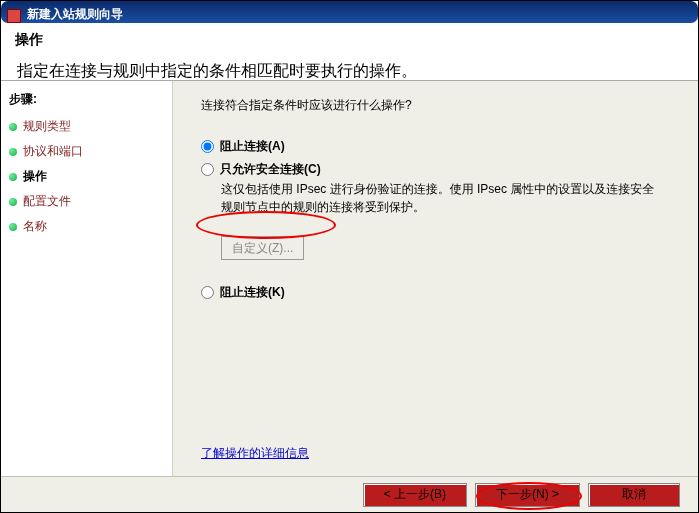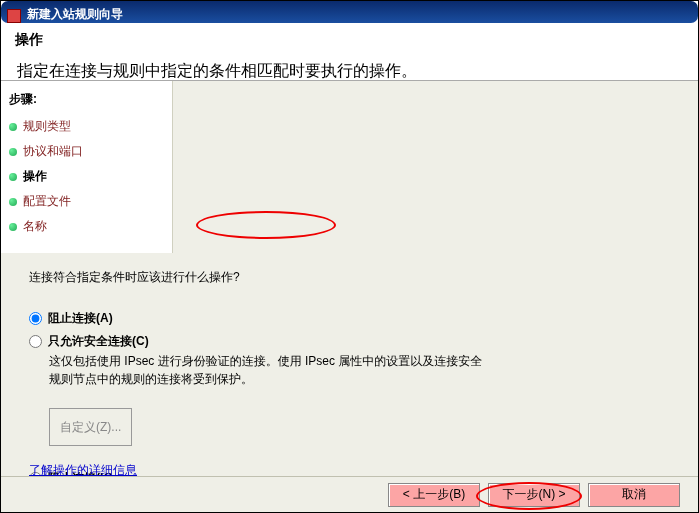--- a/index.html
+++ b/index.html
@@ -40,21 +40,20 @@
   }
   .header p {
     font-size: 16px;
     margin-left: 2px;
     margin-top: 12px;
   }
   .body {
     display: flex;
     height: 395px;
     background: #efefe7;
-    flex-direction: column;
   }
   .sidebar {
     width: 172px;
     background: #fff;
     padding: 10px 8px;
     border-right: 1px solid #d0d0c0;
   }
   .sidebar h2 {
     font-size: 12px;
     font-weight: bold;
@@ -90,54 +89,54 @@
   .radio-row label { font-weight: bold; }
   .desc {
     font-size: 12px;
     margin: 2px 0 14px 20px;
     line-height: 1.5;
     max-width: 440px;
   }
   .btn-customize {
     margin: 6px 0 18px 20px;
     padding: 2px 10px;
-    height: 38px;
+    height: 24px;
     font-size: 12px;
     background: #efefe7;
     border: 1px solid #999;
     color: #888;
     cursor: default;
   }
   .link {
     position: absolute;
-    bottom: 20px;
+    bottom: 14px;
     left: 28px;
     color: #0000cc;
     text-decoration: underline;
     cursor: pointer;
   }
   .footer {
     height: 36px;
     background: #efefe7;
     border-top: 1px solid #c0c0b0;
     display: flex;
     justify-content: flex-end;
     align-items: center;
     padding-right: 18px;
     gap: 8px;
   }
   .footer button {
     min-width: 92px;
     height: 24px;
     font-size: 12px;
-    background: #fca5a5;
+    background: #b91c1c;
     border: 1px solid #888;
     box-shadow: 1px 1px 0 #fff inset;
     cursor: pointer;
-    padding: 0 8px;
+    padding: 0 20px;
   }
   .annot-ellipse {
     position: absolute;
     border: 2px solid #e00;
     border-radius: 50%;
     pointer-events: none;
   }
   .annot1 { left: 195px; top: 130px; width: 140px; height: 28px; }
   .annot2 { right: 116px; bottom: 2px; width: 106px; height: 28px; }
   .rel { position: relative; }

